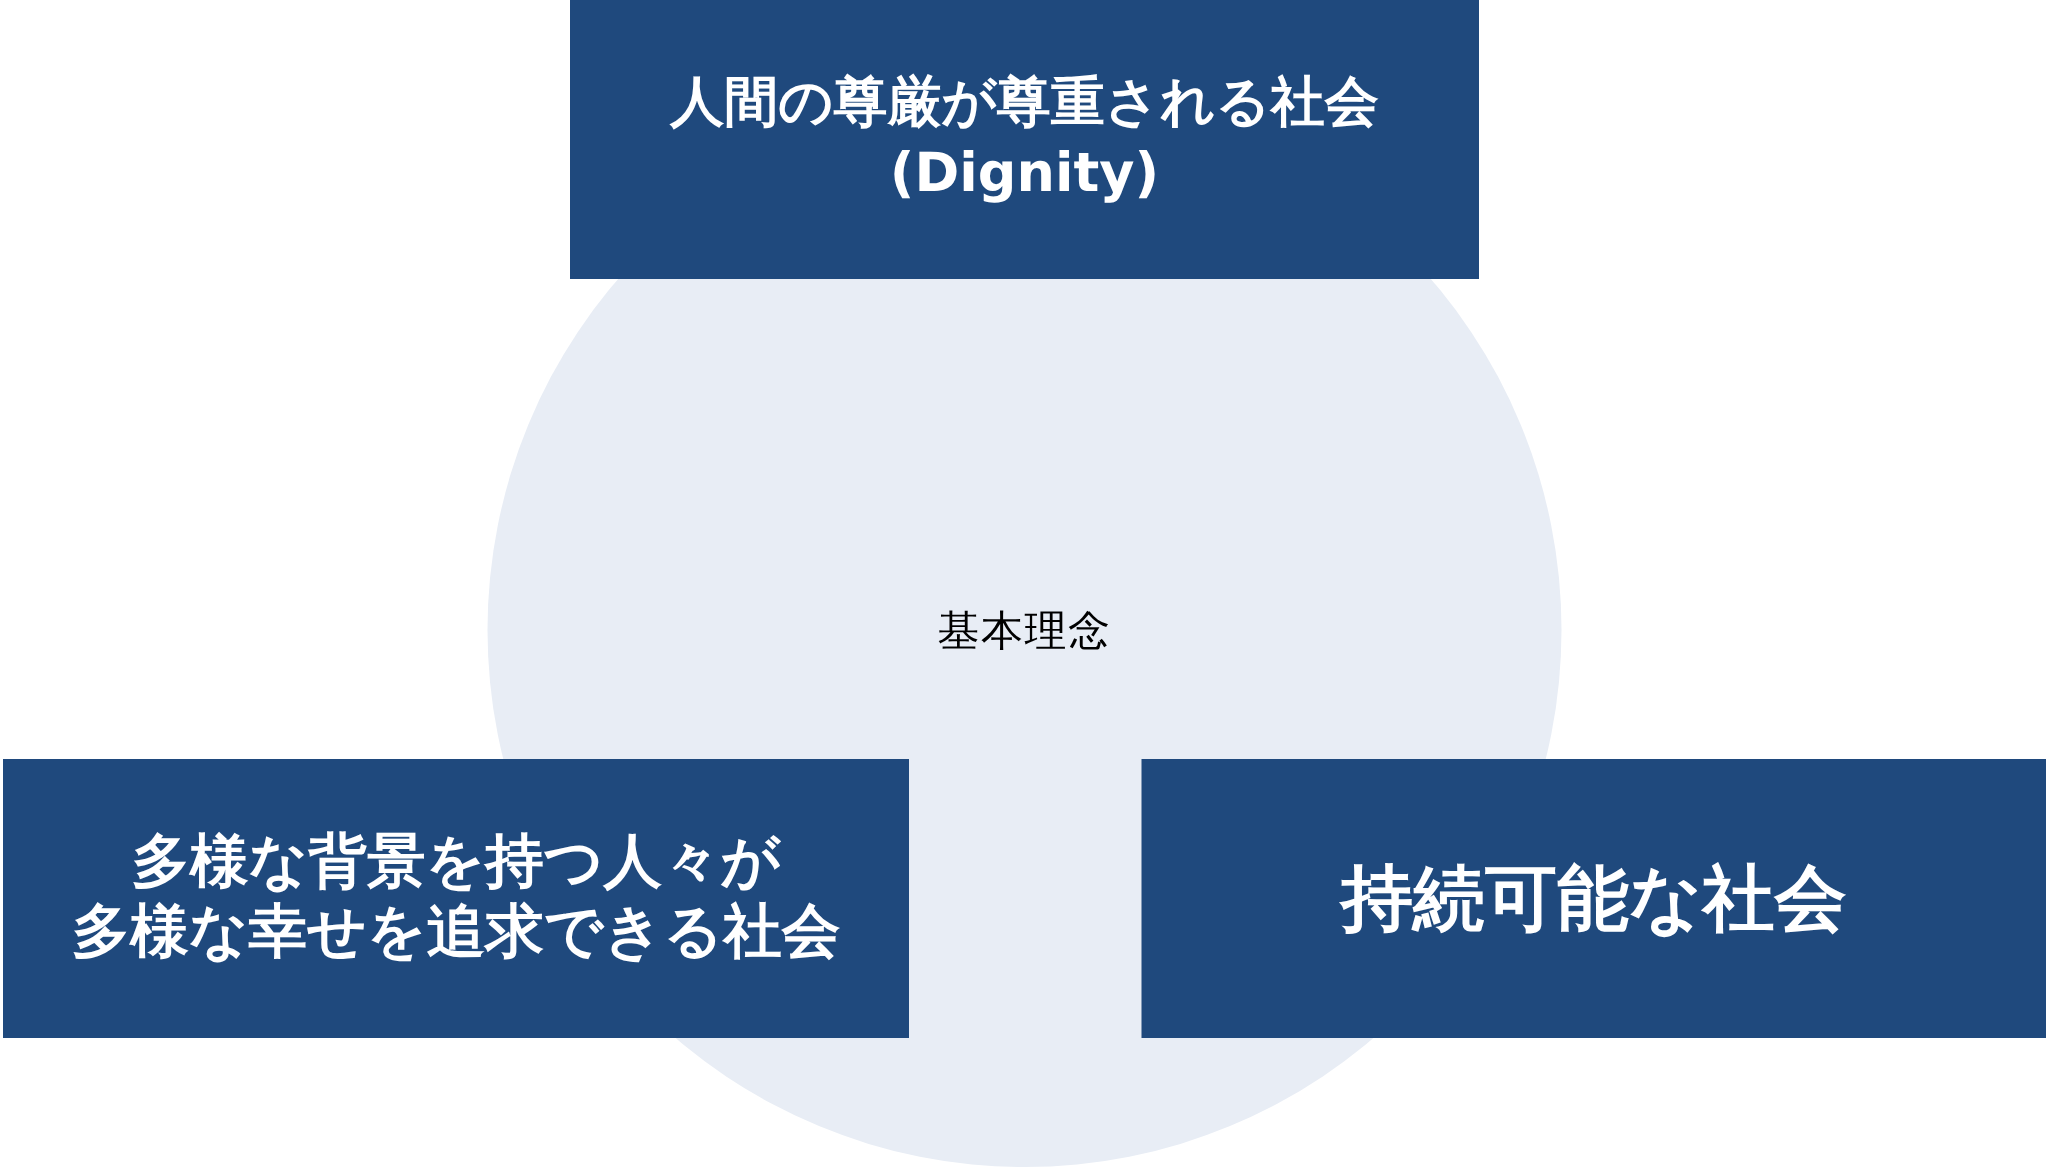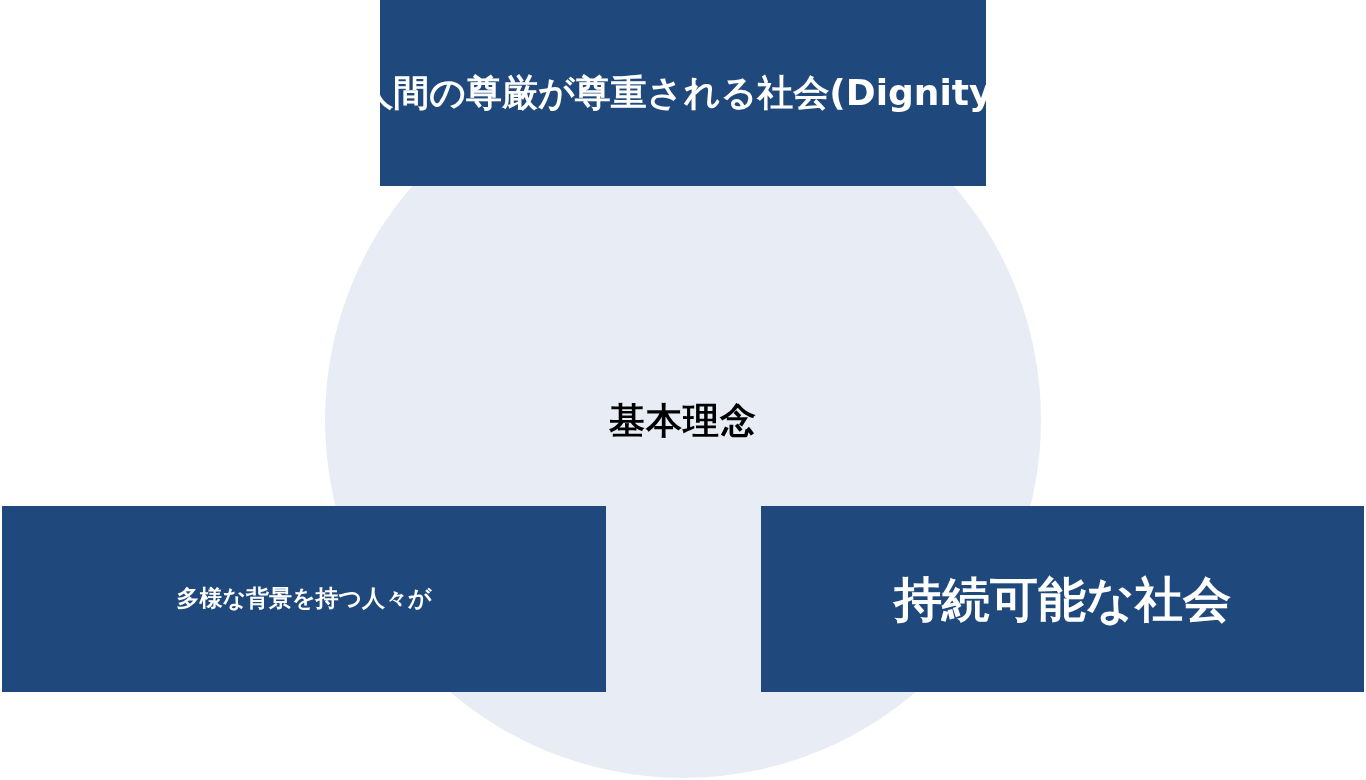--- a/index.html
+++ b/index.html
@@ -15,56 +15,57 @@
       left: 325px; top: 62px;
       width: 716px; height: 716px;
       border-radius: 50%;
       background: #E8EDF5;
     }
     .center-label {
       position: absolute;
       left: 483px; top: 396px;
       width: 400px; height: 50px;
       display: flex; align-items: center; justify-content: center;
-      font-weight: bold;
-      font-size: 36px;
+      font-weight: normal;
+      font-size: 28px;
       color: #000000;
       letter-spacing: 1px;
     }
     .box {
       position: absolute;
       background: #1F497D;
       color: #ffffff;
-      display: flex; flex-direction: row;
+      display: flex; flex-direction: column;
       align-items: center; justify-content: center;
       text-align: center;
       font-weight: bold;
       box-sizing: border-box;
     }
     .box .line {
       display: block;
       white-space: nowrap;
       line-height: 1.3;
     }
     .box-top { left: 380px; top: 0px; width: 606px; height: 186px; font-size: 36px; }
-    .box-left { left: 2px; top: 506px; width: 604px; height: 186px; font-size: 23px; }
+    .box-left { left: 2px; top: 506px; width: 604px; height: 186px; font-size: 39px; }
     .box-left .line { line-height: 1.2; }
     .box-right { left: 761px; top: 506px; width: 603px; height: 186px; font-size: 48px; }
   </style>
 </head>
 <body>
 
 <div class="circle"></div>
 
 <div class="center-label">基本理念</div>
 
 <div class="box box-top">
   <span class="line">人間の尊厳が尊重される社会</span>
   <span class="line">(Dignity)</span>
 </div>
 
 <div class="box box-left">
   <span class="line">多様な背景を持つ人々が</span>
+  <span class="line">多様な幸せを追求できる社会</span>
 </div>
 
 <div class="box box-right">
   <span class="line">持続可能な社会</span>
 </div>
 
 </body></html>

